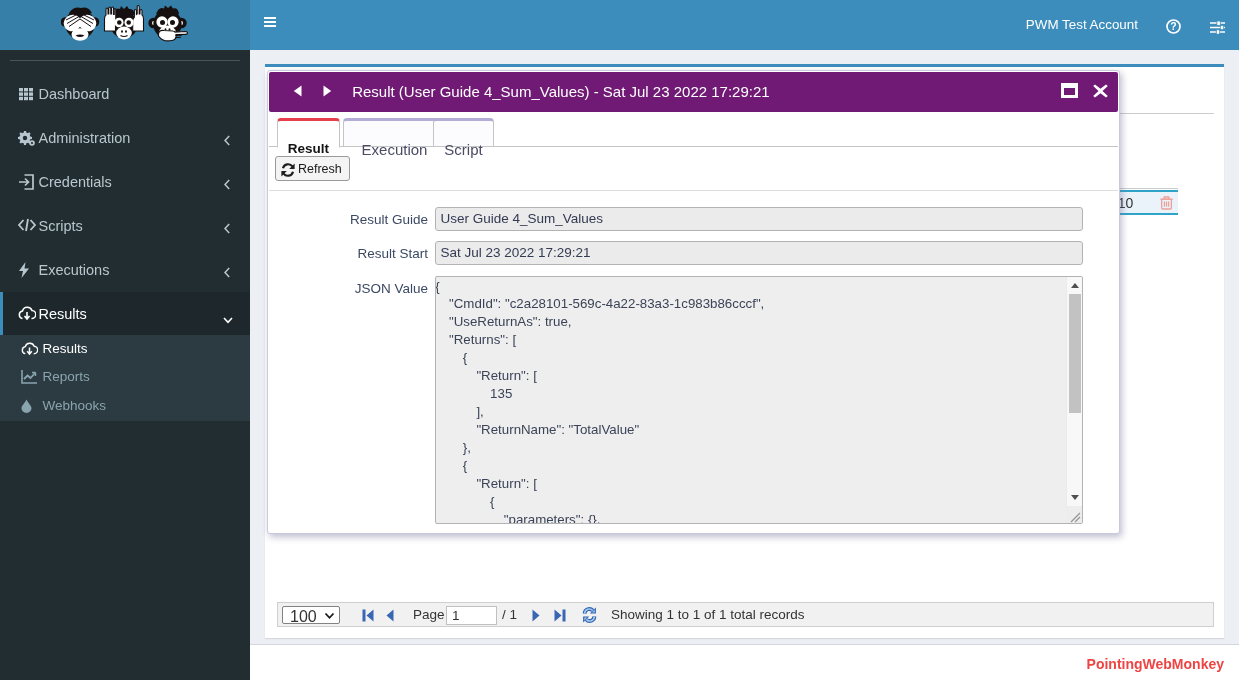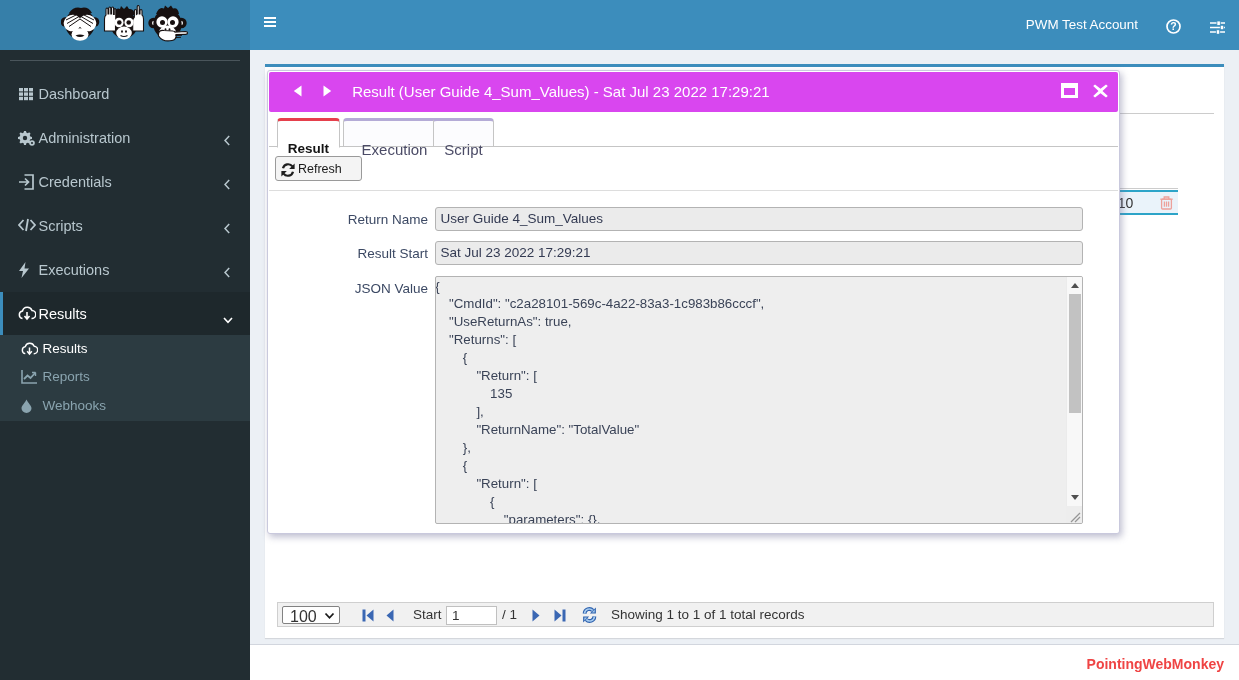--- a/index.html
+++ b/index.html
@@ -45,27 +45,27 @@
   #psel span { position:absolute; left:7px; top:1.5px; font-size:16px; }
   #pinput { position:absolute; left:168px; top:3px; width:51px; height:19px; background:#fff; border:1px solid #c0c0c0; }
   #pinput span { position:absolute; left:5px; top:1px; font-size:13.5px; }
   .ptxt { position:absolute; top:4px; }
 
   
   #footer { left:250px; top:644px; width:989px; height:36px; background:#fff; border-top:1px solid #d2d6de; font-size:13.5px; color:#737373; }
 
   
   #modal { left:267px; top:70px; width:853px; height:464px; background:#fff; border:1px solid #c9c9dd; border-radius:3px; padding:2px; box-shadow:2px 3px 7px rgba(110,110,150,.45); }
-  #mtitle { position:absolute; left:1.2px; top:1.2px; width:848.6px; height:40px; background:#d946ef; border-radius:2px; color:#fff;text-align:right; }
+  #mtitle { position:absolute; left:1.2px; top:1.2px; width:848.6px; height:40px; background:#701a75; border-radius:2px; color:#fff;text-align:right; }
   #mtitle .t { position:absolute; left:83px; top:0; line-height:40px; font-size:15px; }
   .tabstrip { position:absolute; left:1.2px; top:42px; width:848.6px; height:34px; background:#fff; border-bottom:1px solid #c5c5c5; }
   .tab { position:absolute; top:5px; height:29px; background:#fcfcfe; border:1px solid #c5c5c5; border-top:3px solid #b4abd6; border-radius:4px 4px 0 0; color:#4b4b66; font-size:15px; text-align:center; }
   .tab.active { background:#fff; border-top:3px solid #e5404c; border-bottom:1px solid #fff; height:30px; color:#141414; font-weight:bold; font-size:13.5px; }
   .tab span { display:block; margin-top:20px; }
-  #refreshbtn { position:absolute; left:7px; top:84.5px; width:87px; height:25.5px; background:#f4f4f4; border:1px solid #9a9a9a; border-radius:3px; font-size:12.5px; color:#1a1a1a; }
+  #refreshbtn { position:absolute; left:7px; top:84.5px; width:75px; height:25.5px; background:#f4f4f4; border:1px solid #9a9a9a; border-radius:3px; font-size:12.5px; color:#1a1a1a; }
   #refreshbtn span { position:absolute; left:22px; top:5.5px; }
   #mdivider { position:absolute; left:1.2px; top:119px; width:848.6px; height:1px; background:#ddd; }
   .flabel { position:absolute; width:160px; text-align:right; font-size:13.5px; color:#3c4964; }
   .finput { position:absolute; left:167px; width:648px; height:24px; background:#ebebeb; border:1px solid #b3b3b3; border-radius:3px; font-size:13.5px; color:#333a52; }
   .finput span { position:absolute; left:4.5px; top:3px; }
   #jsonbox { position:absolute; left:167px; top:205px; width:648px; height:248px; background:#eee; border:1px solid #b3b3b3; border-radius:2px; overflow:hidden; }
   .jl { position:absolute; left:5px; font-size:13.3px; line-height:15px; color:#3a4357; white-space:pre; }
   #sbar { position:absolute; right:0; top:0; width:16px; height:229px; background:#f8f8f8; border-left:1px solid #ebebeb; }
   #sb-up { position:absolute; left:3.5px; top:6px; width:0; height:0; border-left:4.5px solid transparent; border-right:4.5px solid transparent; border-bottom:5.5px solid #505050; }
   #sb-thumb { position:absolute; left:1.5px; top:17px; width:12.5px; height:119px; background:#c2c2c2; }
@@ -289,21 +289,21 @@
       </div>
       <svg style="position:absolute;left:84px;top:6px" width="12" height="13" viewBox="0 0 12 13">
         <g fill="#3a67b3">
           <rect x="0.5" y="0.5" width="3" height="12"></rect>
           <path d="M11.5 0.5 L11.5 12.5 L4.5 6.5 Z"></path>
         </g>
       </svg>
       <svg style="position:absolute;left:108px;top:6px" width="8" height="13" viewBox="0 0 8 13">
         <path d="M7.5 0.5 L7.5 12.5 L0.5 6.5 Z" fill="#3a67b3"></path>
       </svg>
-      <span class="ptxt" style="left:135px">Start</span>
+      <span class="ptxt" style="left:135px">Page</span>
       <div id="pinput">
         <span>1</span>
       </div>
       <span class="ptxt" style="left:224px">/ 1</span>
       <svg style="position:absolute;left:254px;top:6px" width="8" height="13" viewBox="0 0 8 13">
         <path d="M0.5 0.5 L0.5 12.5 L7.5 6.5 Z" fill="#3a67b3"></path>
       </svg>
       <svg style="position:absolute;left:276px;top:6px" width="12" height="13" viewBox="0 0 12 13">
         <g fill="#3a67b3">
           <path d="M0.5 0.5 L0.5 12.5 L7.5 6.5 Z"></path>
@@ -356,21 +356,21 @@
     <div id="refreshbtn">
       <svg style="position:absolute;left:4.5px;top:6px" width="14" height="14" viewBox="0 0 14 14">
         <path d="M2 5.3 A5.3 5.3 0 0 1 11.4 3.4" fill="none" stroke="#1f1f1f" stroke-width="2.2"></path>
         <path d="M13.6 0.6 L13.6 6 L8.2 6 Z" fill="#1f1f1f"></path>
         <path d="M12 8.7 A5.3 5.3 0 0 1 2.6 10.6" fill="none" stroke="#1f1f1f" stroke-width="2.2"></path>
         <path d="M0.4 13.4 L0.4 8 L5.8 8 Z" fill="#1f1f1f"></path>
       </svg>
       <span>Refresh</span>
     </div>
     <div id="mdivider"></div>
-    <div class="flabel" style="left:0px;top:141px;">Return Name</div>
+    <div class="flabel" style="left:0px;top:141px;">Result Guide</div>
     <div class="finput" style="top:136px;">
       <span>User Guide 4_Sum_Values</span>
     </div>
     <div class="flabel" style="left:0px;top:175px;">Result Start</div>
     <div class="finput" style="top:170px;">
       <span>Sat Jul 23 2022 17:29:21</span>
     </div>
     <div class="flabel" style="left:0px;top:210px;">JSON Value</div>
     <div id="jsonbox">
       <div class="jl" style="left:-0.7px;top:1.5px;">{</div>

